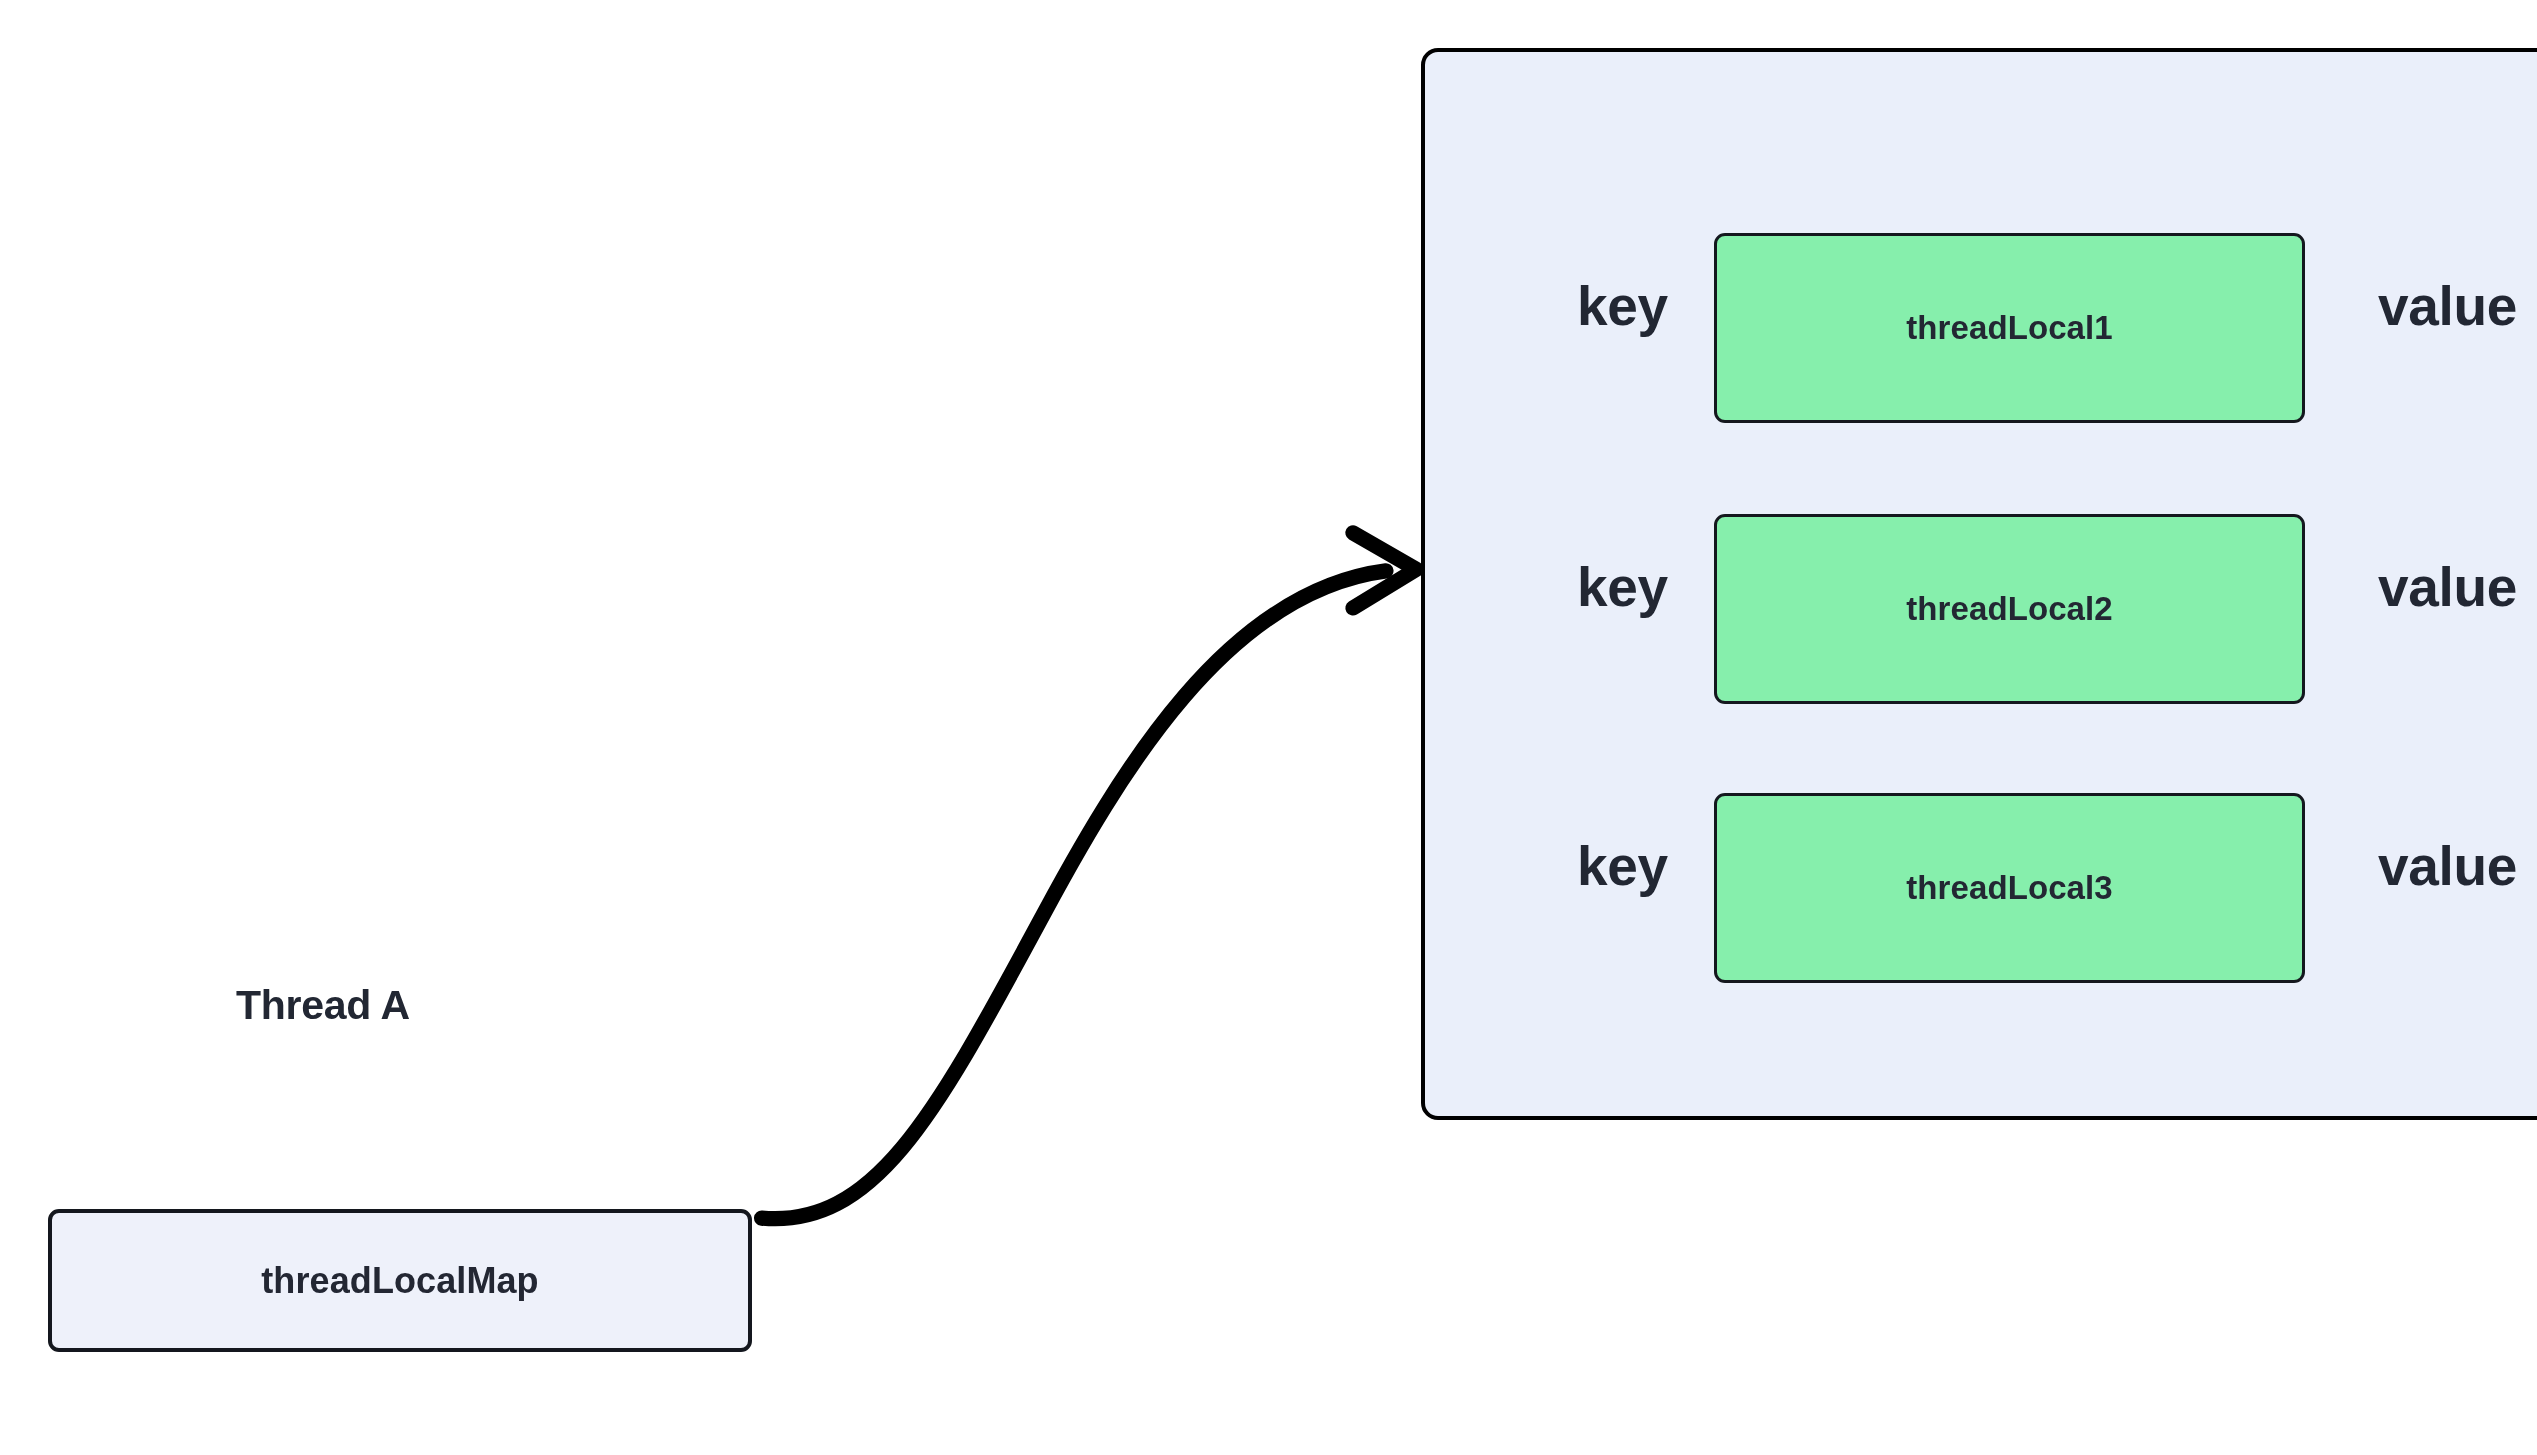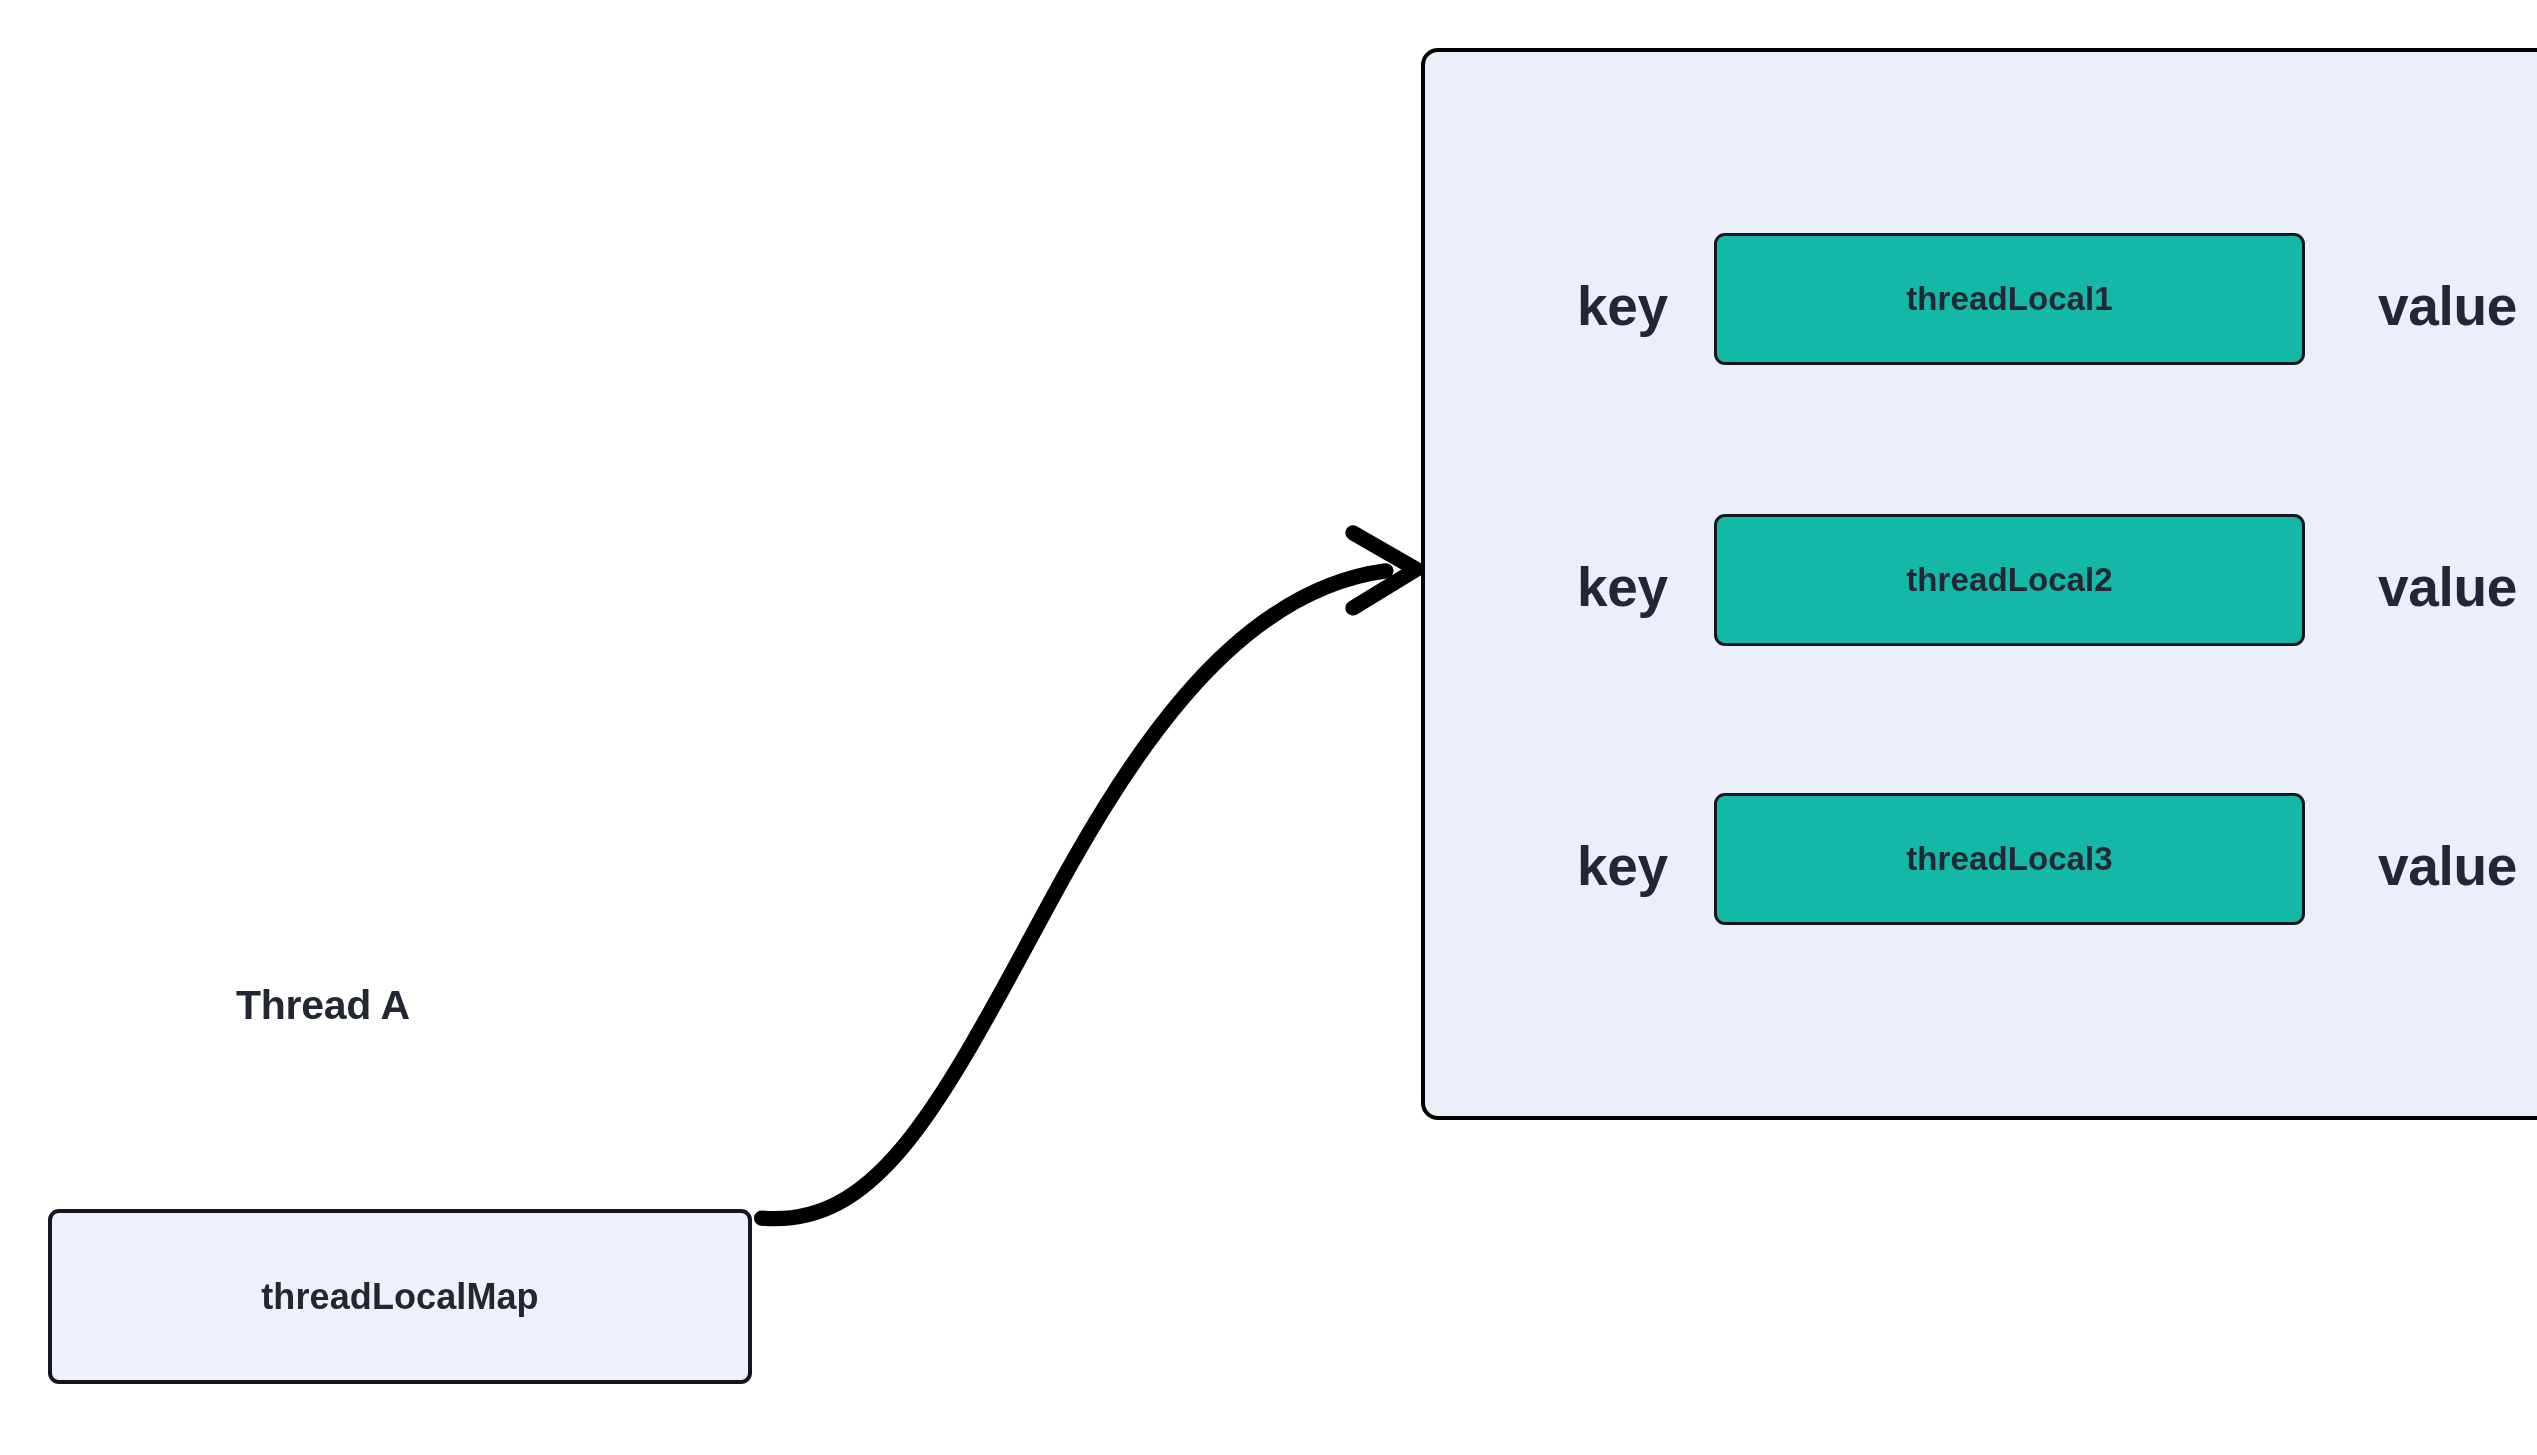--- a/index.html
+++ b/index.html
@@ -51,22 +51,22 @@
     color: #222733;
     letter-spacing: -0.3px;
     white-space: nowrap;
   }
   .row-label.key-label   { left: 104px; margin-left: 48px; }
   .row-label.value-label { left: 953px; }
 
   .cell-box {
     position: absolute;
     top: 0;
-    height: 132px;
-    background: #14b8a6;
+    height: 190px;
+    background: #86efac;
     border: 3.6px solid #14171e;
     border-radius: 11px;
     box-sizing: border-box;
     display: flex;
     align-items: center;
     justify-content: center;
   }
   .cell-box.key-box   { left: 289px;  width: 591px; }
 
   .cell-text {
@@ -88,21 +88,21 @@
     white-space: nowrap;
     letter-spacing: -0.3px;
   }
 
   
   #threadlocalmap-box {
     position: absolute;
     left: 48px;
     top: 1209px;
     width: 704px;
-    height: 175px;
+    height: 143px;
     background: #eef1fa;
     border: 4px solid #14171e;
     border-radius: 11px;
     box-sizing: border-box;
     display: flex;
     align-items: center;
     justify-content: center;
   }
   #threadlocalmap-box .cell-text {
     font-size: 36px;

